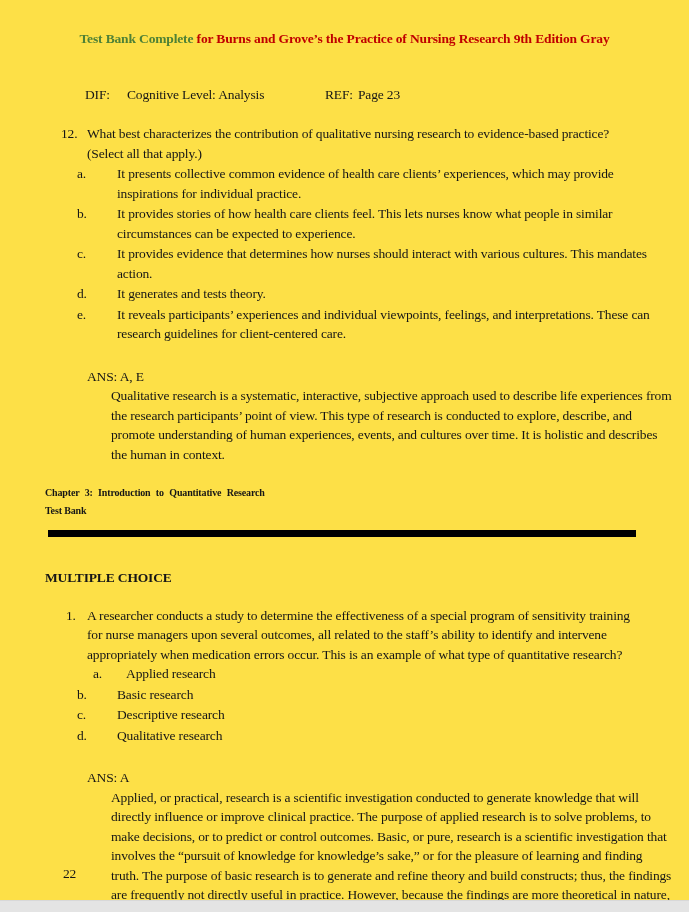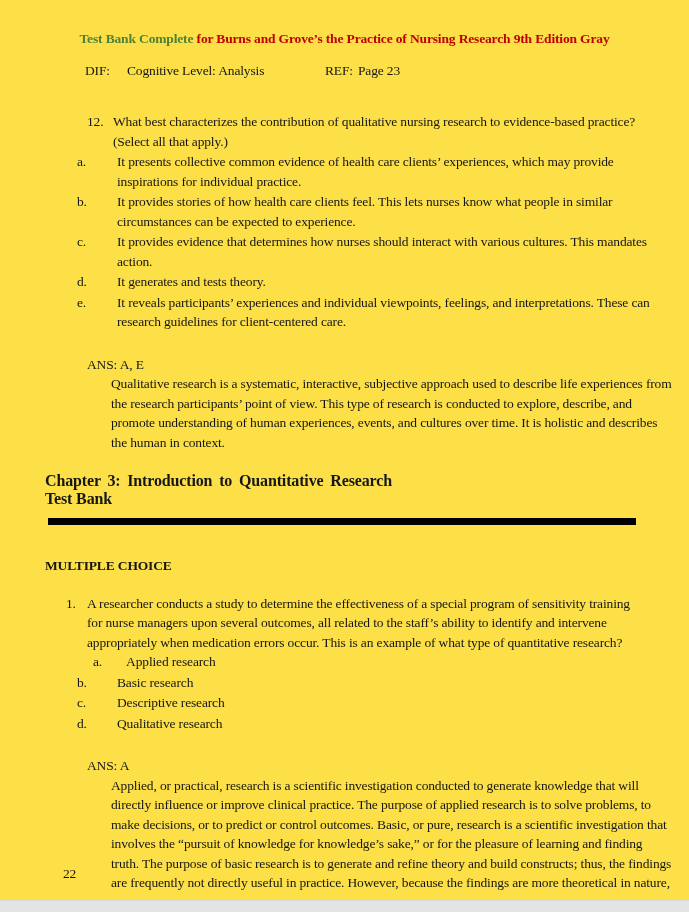--- a/index.html
+++ b/index.html
@@ -14,42 +14,42 @@
     letter-spacing:-0.15px;
     overflow:hidden;
   }
   .header {
     padding-top:30px;
     text-align:center;
     font-weight:bold;
     font-size:13.5px;
     line-height:17px;
   }
-  .meta-row { position:relative; height:19px; margin-top:14px; }
+  .meta-row { position:relative; height:19px; margin-top:38px; }
   .meta-row span { position:absolute; top:0; white-space:nowrap; }
   .meta-dif-label   { left:85px; }
   .meta-dif-value   { left:127px; }
   .meta-ref-label   { left:325px; }
   .meta-ref-value   { left:358px; }
 
   .q-block { display:flex; }
-  .q12 { margin-top:32px; padding-left:87px; }
+  .q12 { margin-top:20px; padding-left:61px; }
   .q12 .q-num { flex:none; width:26px; }
   .q1  { margin-top:18px; padding-left:66px; }
   .q1 .q-num { flex:none; width:21px; }
   .q-text { width:553px; }
 
   .opt { display:flex; padding-left:77px; margin-top:1px; }
   .opt-letter { flex:none; width:20px; }
   .opt-text { width:545px;margin-left:20px; }
 
   .ans { margin-top:23px; padding-left:87px; }
   .rationale { padding-left:111px; width:562px; }
 
-  .chapter { margin-top:20px; padding-left:45px; font-weight:bold; font-size:16px; line-height:18px; }
+  .chapter { margin-top:20px; padding-left:45px; font-weight:bold; font-size:10px; line-height:18px; }
   .chapter-title { word-spacing:3px; }
 
   .black-rule { margin:10px 0 0 48px; width:588px; height:7px; }
 
   .section-heading { margin-top:31px; padding-left:45px; font-weight:bold; }
 
   .inline-letter { margin-left:6px; }
   .inline-opt { margin-left:24px; }
 
   .page-number { position:absolute; left:63px; top:864px; }

